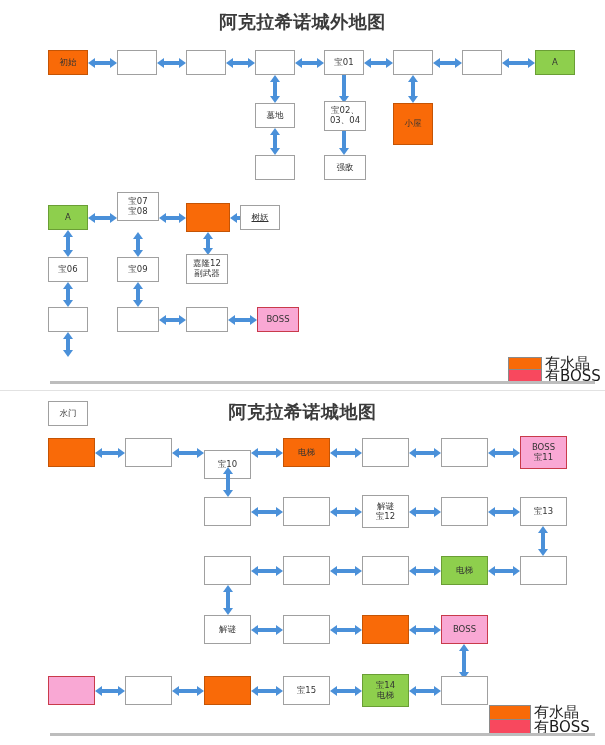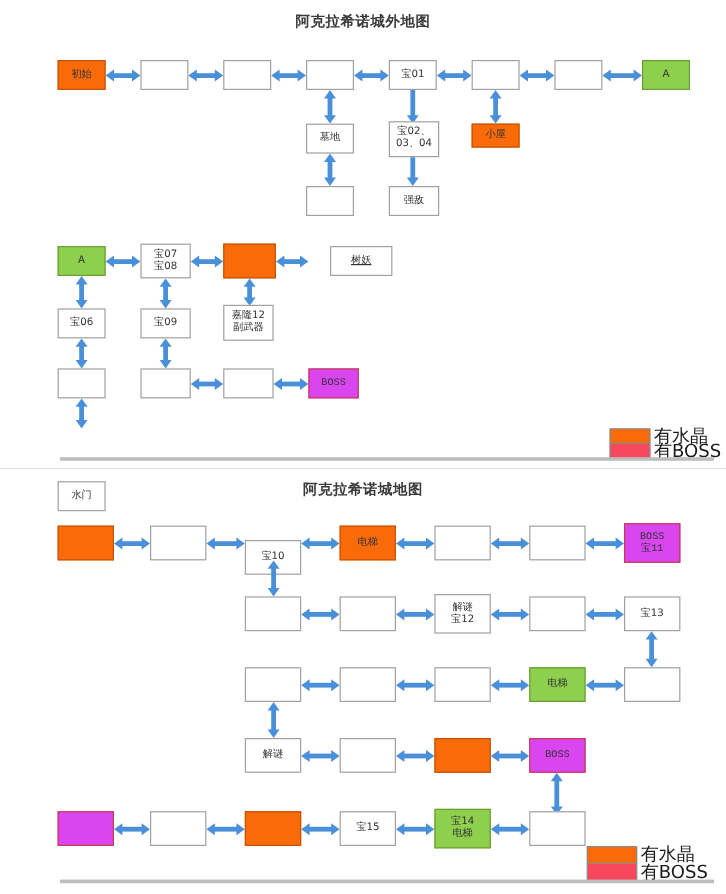--- a/index.html
+++ b/index.html
@@ -8,21 +8,21 @@
     background:#ffffff;
     font-family:"DejaVu Sans","Liberation Sans",sans-serif;
     position:relative;
     overflow:hidden;
     color:#000;
   }
   .map-title{
     position:absolute;
     width:100%;
     text-align:center;
-    font-size:12px;
+    font-size:18px;
     font-weight:bold;
     color:#3b3b3b;
     letter-spacing:0.5px;
   }
   .node{
     position:absolute;
     box-sizing:border-box;
     border:1px solid #a0a0a0;
     background:#ffffff;
     display:flex;
@@ -31,21 +31,21 @@
     flex-direction:column;
     font-size:8.5px;
     line-height:1.15;
     color:#333333;
     text-align:center;
     white-space:pre-line;
     overflow:hidden;
   }
   .node.orange{background:#F96A08;border-color:#c45405;}
   .node.green{background:#8ECF4D;border-color:#6a9e35;}
-  .node.red{background:#d946ef;border-color:#c93a4b;font-family:Liberation Mono, monospace;}
+  .node.red{background:#f9a8d4;border-color:#c93a4b;}
   .node span{display:block;}
 
   
   .arrow{position:absolute;}
   .arrow .bar{position:absolute;background:#4A90D9;}
   .arrow .head{position:absolute;width:0;height:0;}
 
   .arrow.h .bar{
     height:4px;top:50%;margin-top:-2px;left:6px;right:6px;
   }
@@ -146,55 +146,55 @@
   </div>
 <div class="arrow v" style="left:402px;top:75px;width:22px;height:28px;">
     <div class="head u"></div>
     <div class="bar"></div>
     <div class="head d"></div>
   </div>
 
 <div class="node" style="left:255px;top:103px;width:40px;height:25px;"><span>墓地</span></div>
 <div class="node" style="left:324px;top:101px;width:42px;height:30px;"><span>宝02、
 03、04</span></div>
-<div class="node orange" style="left:393px;top:103px;width:40px;height:20px;"><span>小屋</span></div>
+<div class="node orange" style="left:393px;top:103px;width:40px;height:42px;"><span>小屋</span></div>
 
 <div class="arrow v" style="left:264px;top:128px;width:22px;height:27px;">
     <div class="head u"></div>
     <div class="bar"></div>
     <div class="head d"></div>
   </div>
 <div class="arrow v down-only" style="left:333px;top:131px;width:22px;height:24px;">
     <div class="bar"></div>
     <div class="head d"></div>
   </div>
 
 <div class="node" style="left:255px;top:155px;width:40px;height:25px;"><span></span></div>
 <div class="node" style="left:324px;top:155px;width:42px;height:25px;"><span>强敌</span></div>
 
 <div class="node green" style="left:48px;top:205px;width:40px;height:25px;"><span>A</span></div>
 <div class="arrow h" style="left:88px;top:207px;width:29px;height:21px;">
     <div class="head l"></div>
     <div class="bar"></div>
     <div class="head r"></div>
   </div>
-<div class="node" style="left:117px;top:203px;width:42px;height:29px;"><span>宝07
+<div class="node" style="left:117px;top:192px;width:42px;height:29px;"><span>宝07
 宝08</span></div>
 <div class="arrow h" style="left:159px;top:207px;width:27px;height:21px;">
     <div class="head l"></div>
     <div class="bar"></div>
     <div class="head r"></div>
   </div>
 <div class="node orange" style="left:186px;top:203px;width:44px;height:29px;"><span></span></div>
 <div class="arrow h" style="left:230px;top:207px;width:27px;height:21px;">
     <div class="head l"></div>
     <div class="bar"></div>
     <div class="head r"></div>
   </div>
-<div class="node" style="left:275px;top:205px;width:52px;height:25px;text-decoration:underline;"><span>树妖</span></div>
+<div class="node" style="left:240px;top:205px;width:40px;height:25px;text-decoration:underline;"><span>树妖</span></div>
 
 <div class="arrow v" style="left:57px;top:230px;width:22px;height:27px;">
     <div class="head u"></div>
     <div class="bar"></div>
     <div class="head d"></div>
   </div>
 <div class="arrow v" style="left:127px;top:232px;width:22px;height:25px;">
     <div class="head u"></div>
     <div class="bar"></div>
     <div class="head d"></div>

